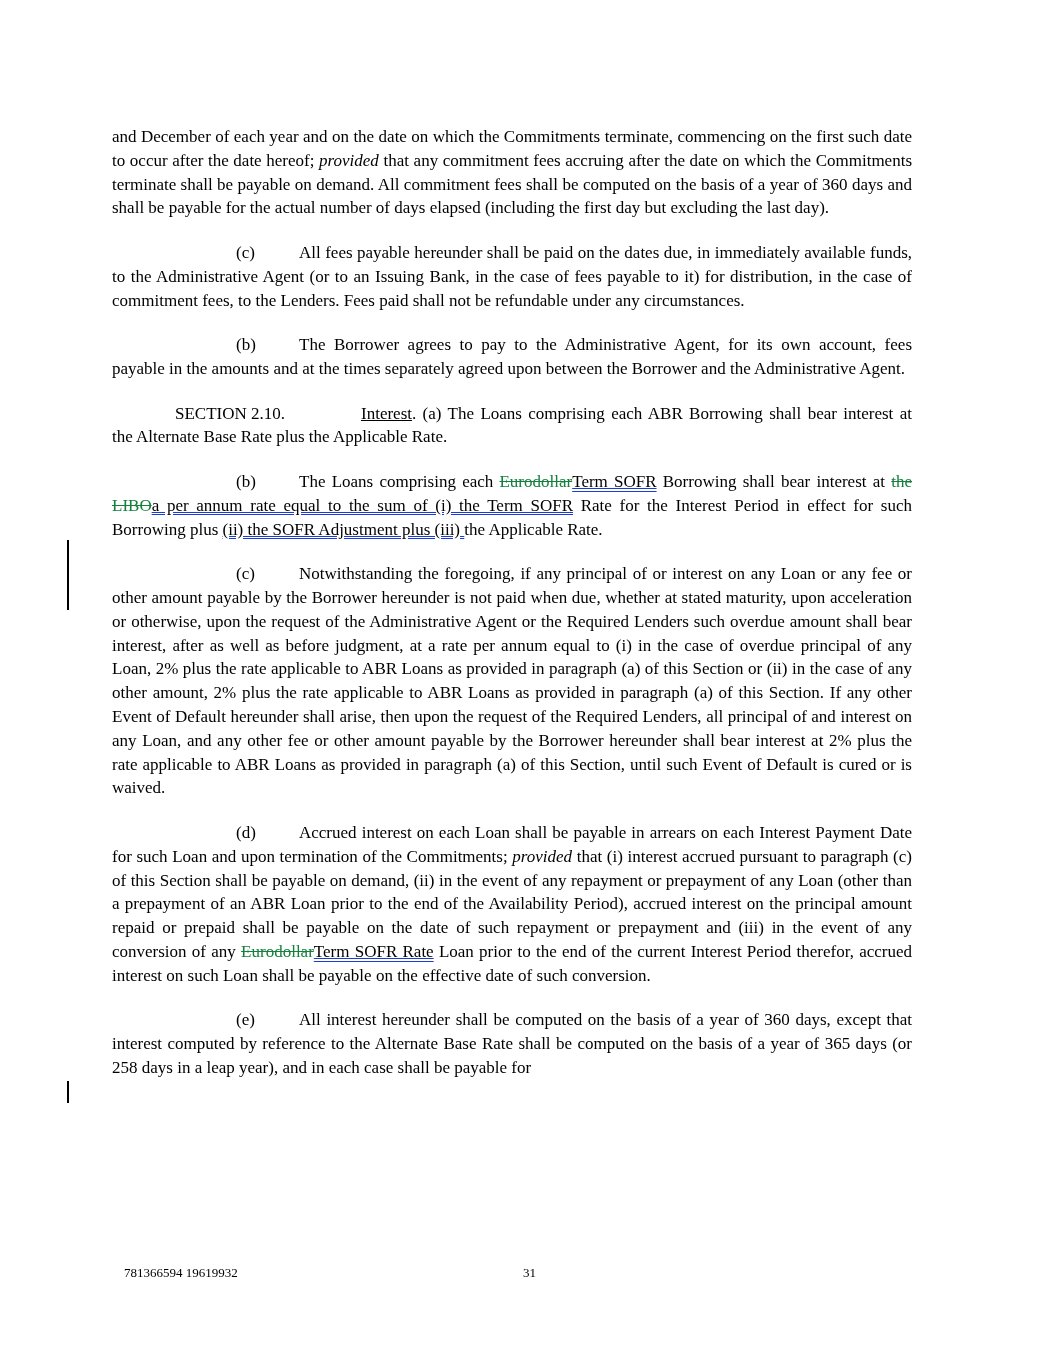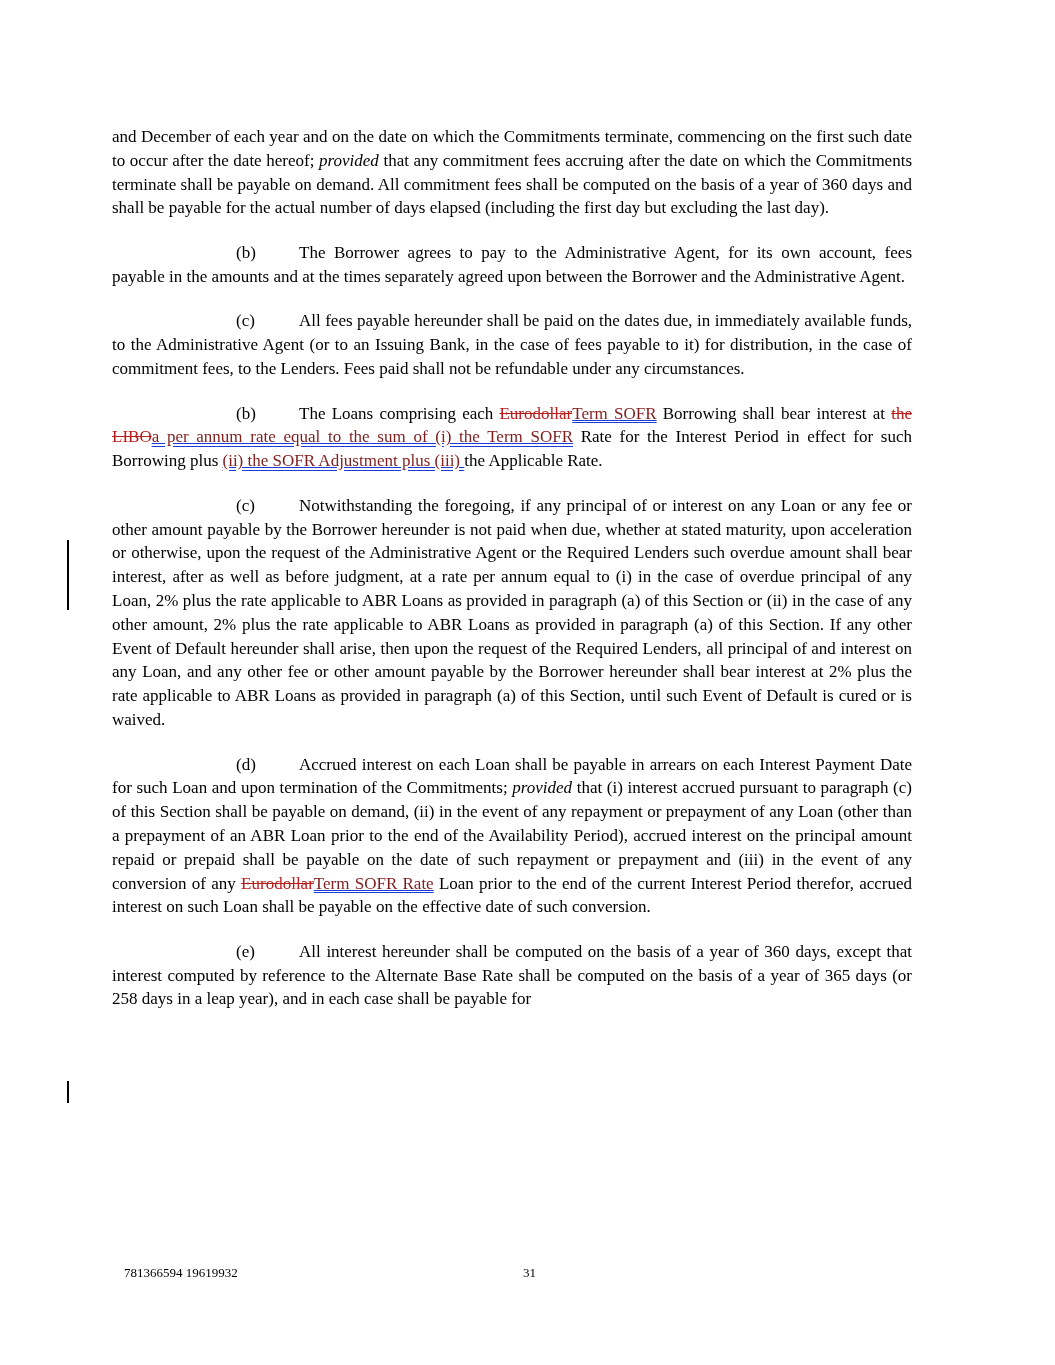--- a/index.html
+++ b/index.html
@@ -6,44 +6,45 @@
   body { width: 1055px; height: 1365px; position: relative; overflow: hidden; }
   .page { position: absolute; left: 0; top: 0; width: 1055px; height: 1365px; background: #fff; }
   .content {
     position: absolute; left: 112px; top: 125px; width: 800px;
     font-family: "Liberation Serif", serif; font-size: 17px; line-height: 23.8px; color: #000;
   }
   .para { margin: 0 0 20.8px 0; text-align: justify; text-align-last: left; }
   .indent { text-indent: 124px; }
   .sec-indent { text-indent: 63px; }
   .tab1 { display: inline-block; width: 63px; text-indent: 0; }
-  .del { color: #b91c1c; text-decoration: line-through; }
-  .ins { color: #7f1d1d; text-decoration: underline double; text-decoration-color: #1a3bd6; }
+  .del { color: #15803d; text-decoration: line-through; }
+  .ins { color: #000000; text-decoration: underline double; text-decoration-color: #1a3bd6; }
   .uline { text-decoration: underline; }
   em { font-style: italic; }
   .change-bar { position: absolute; width: 2px; background: #000; }
   .footer-left { position: absolute; left: 124px; top: 1265px; font-family: "Liberation Serif", serif; font-size: 13px; color: #000; text-align: center; }
   .footer-page { position: absolute; left: 523px; top: 1265px; font-family: "Liberation Serif", serif; font-size: 13px; color: #000; text-align: center; }
 </style>
 </head>
 <body>
 
 <div class="page">
 
   <div class="change-bar" style="left:67px; top:540px; height:70px;"></div>
   <div class="change-bar" style="left:67px; top:1081px; height:22px;"></div>
 
   <div class="content">
 
     <p class="para"><span>and December of each year and on the date on which the Commitments terminate, commencing on the first such date to occur after the date hereof; </span><em>provided</em><span> that any commitment fees accruing after the date on which the Commitments terminate shall be payable on demand.  All commitment fees shall be computed on the basis of a year of 360 days and shall be payable for the actual number of days elapsed (including the first day but excluding the last day).</span></p>
 
+    <p class="para indent"><span class="tab1">(c)</span><span>All fees payable hereunder shall be paid on the dates due, in immediately available funds, to the Administrative Agent (or to an Issuing Bank, in the case of fees payable to it) for distribution, in the case of commitment fees, to the Lenders.  Fees paid shall not be refundable under any circumstances.</span></p>
+
     <p class="para indent"><span class="tab1">(b)</span><span>The Borrower agrees to pay to the Administrative Agent, for its own account, fees payable in the amounts and at the times separately agreed upon between the Borrower and the Administrative Agent.</span></p>
 
-    <p class="para indent"><span class="tab1">(c)</span><span>All fees payable hereunder shall be paid on the dates due, in immediately available funds, to the Administrative Agent (or to an Issuing Bank, in the case of fees payable to it) for distribution, in the case of commitment fees, to the Lenders.  Fees paid shall not be refundable under any circumstances.</span></p>
-
+    <p class="para sec-indent"><span style="display:inline-block; width:186px; text-indent:0;">SECTION 2.10.</span><span class="uline">Interest</span><span>.</span><span>  (a) The Loans comprising each ABR Borrowing shall bear interest at the Alternate Base Rate plus the Applicable Rate.</span></p>
 
     <p class="para indent"><span class="tab1">(b)</span><span>The Loans comprising each </span><span class="del">Eurodollar</span><span class="ins">Term SOFR</span><span> Borrowing shall bear interest at </span><span class="del">the LIBO</span><span class="ins">a per annum rate equal to the sum of (i) the Term SOFR</span><span> Rate for the Interest Period in effect for such Borrowing plus </span><span class="ins">(ii) the SOFR Adjustment plus (iii) </span><span>the Applicable Rate.</span></p>
 
     <p class="para indent"><span class="tab1">(c)</span><span>Notwithstanding the foregoing, if any principal of or interest on any Loan or any fee or other amount payable by the Borrower hereunder is not paid when due, whether at stated maturity, upon acceleration or otherwise, upon the request of the Administrative Agent or the Required Lenders such overdue amount shall bear interest, after as well as before judgment, at a rate per annum equal to (i) in the case of overdue principal of any Loan, 2% plus the rate applicable to ABR Loans as provided in paragraph (a) of this Section or (ii) in the case of any other amount, 2% plus the rate applicable to ABR Loans as provided in paragraph (a) of this Section.  If any other Event of Default hereunder shall arise, then upon the request of the Required Lenders, all principal of and interest on any Loan, and any other fee or other amount payable by the Borrower hereunder shall bear interest at 2% plus the rate applicable to ABR Loans as provided in paragraph (a) of this Section, until such Event of Default is cured or is waived.</span></p>
 
     <p class="para indent"><span class="tab1">(d)</span><span>Accrued interest on each Loan shall be payable in arrears on each Interest Payment Date for such Loan and upon termination of the Commitments; </span><em>provided</em><span> that (i) interest accrued pursuant to paragraph (c) of this Section shall be payable on demand, (ii) in the event of any repayment or prepayment of any Loan (other than a prepayment of an ABR Loan prior to the end of the Availability Period), accrued interest on the principal amount repaid or prepaid shall be payable on the date of such repayment or prepayment and (iii) in the event of any conversion of any </span><span class="del">Eurodollar</span><span class="ins">Term SOFR Rate</span><span> Loan prior to the end of the current Interest Period therefor, accrued interest on such Loan shall be payable on the effective date of such conversion.</span></p>
 
     <p class="para indent"><span class="tab1">(e)</span><span>All interest hereunder shall be computed on the basis of a year of 360 days, except that interest computed by reference to the Alternate Base Rate shall be computed on the basis of a year of 365 days (or 258 days in a leap year), and in each case shall be payable for</span></p>
 
   </div>

